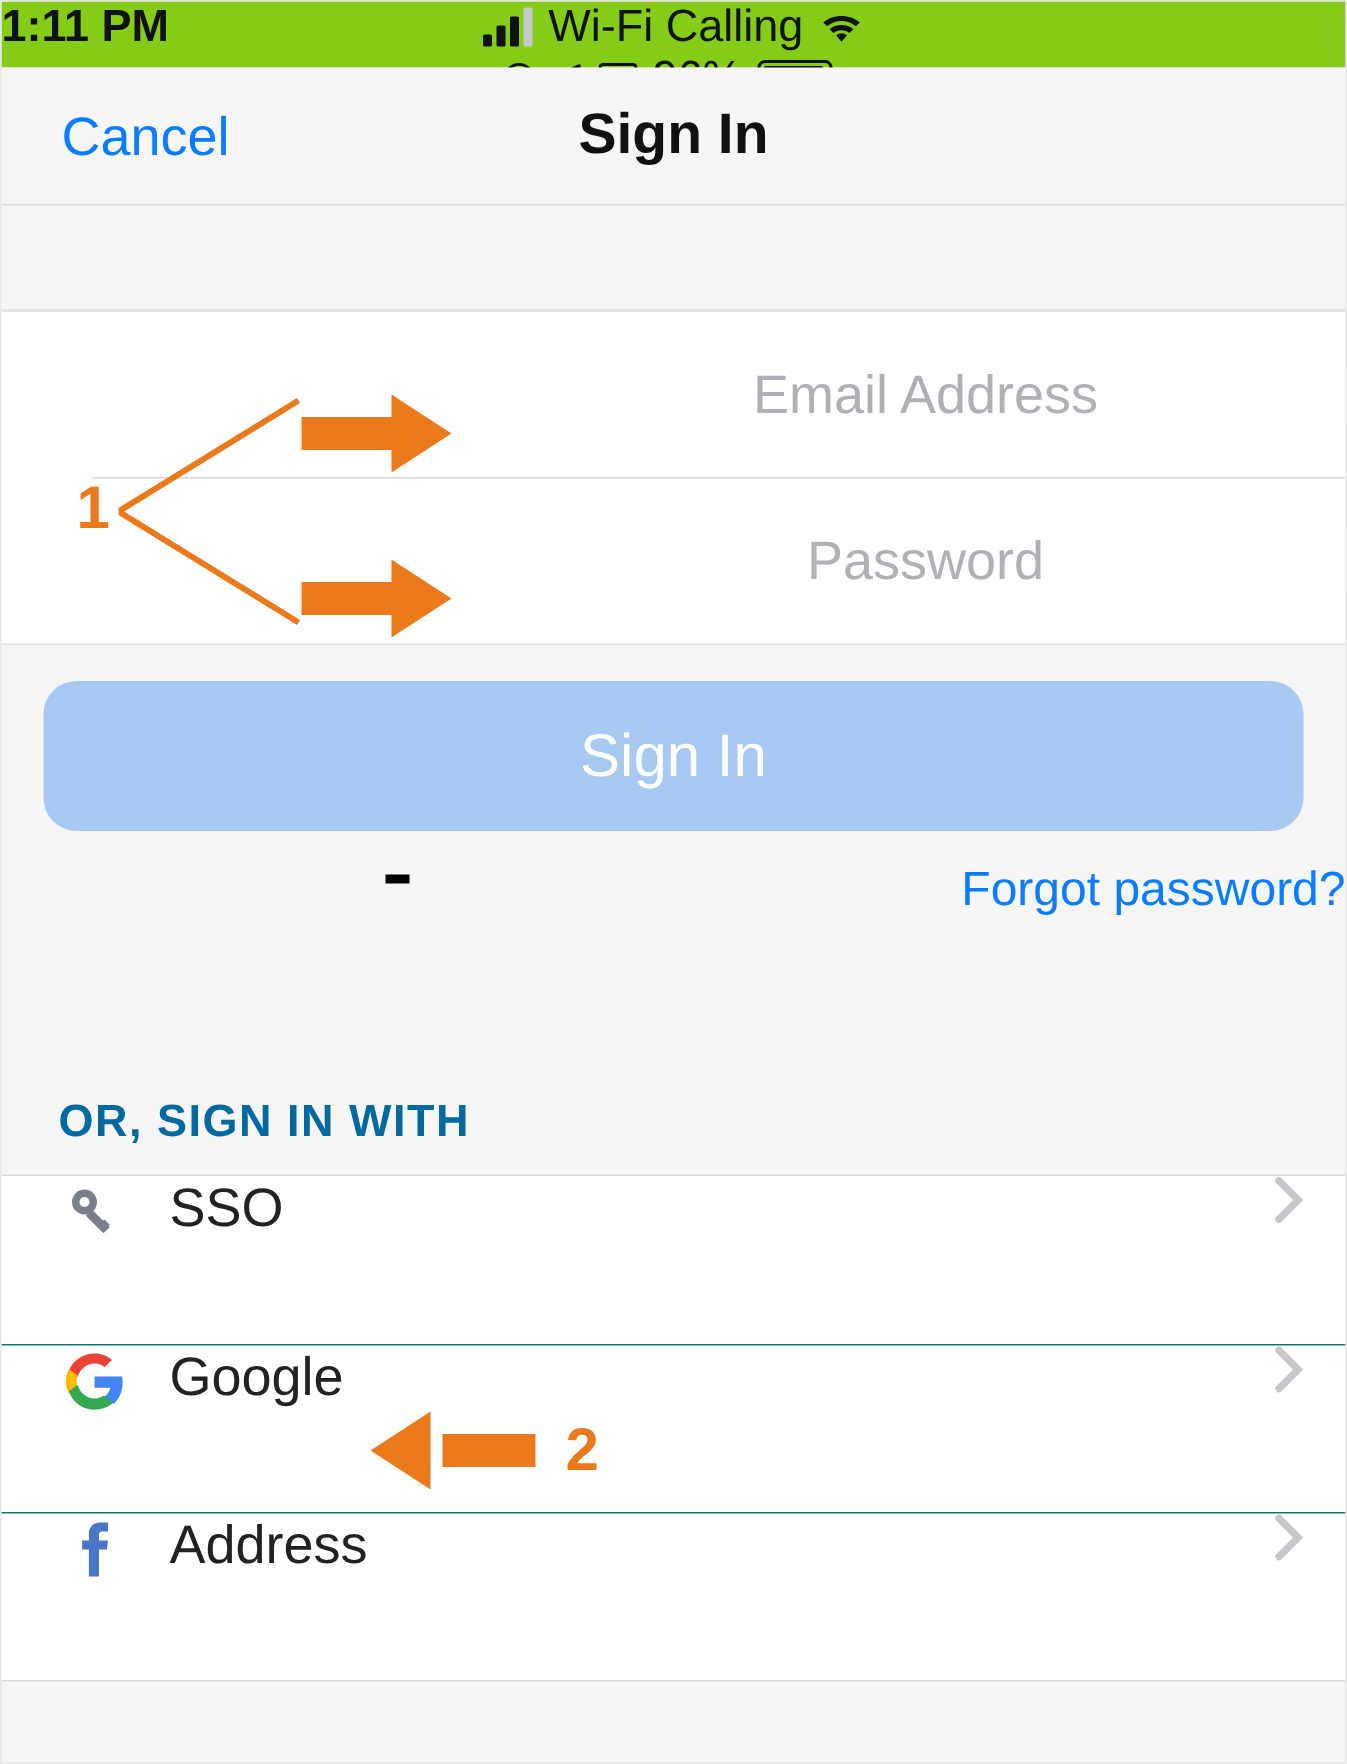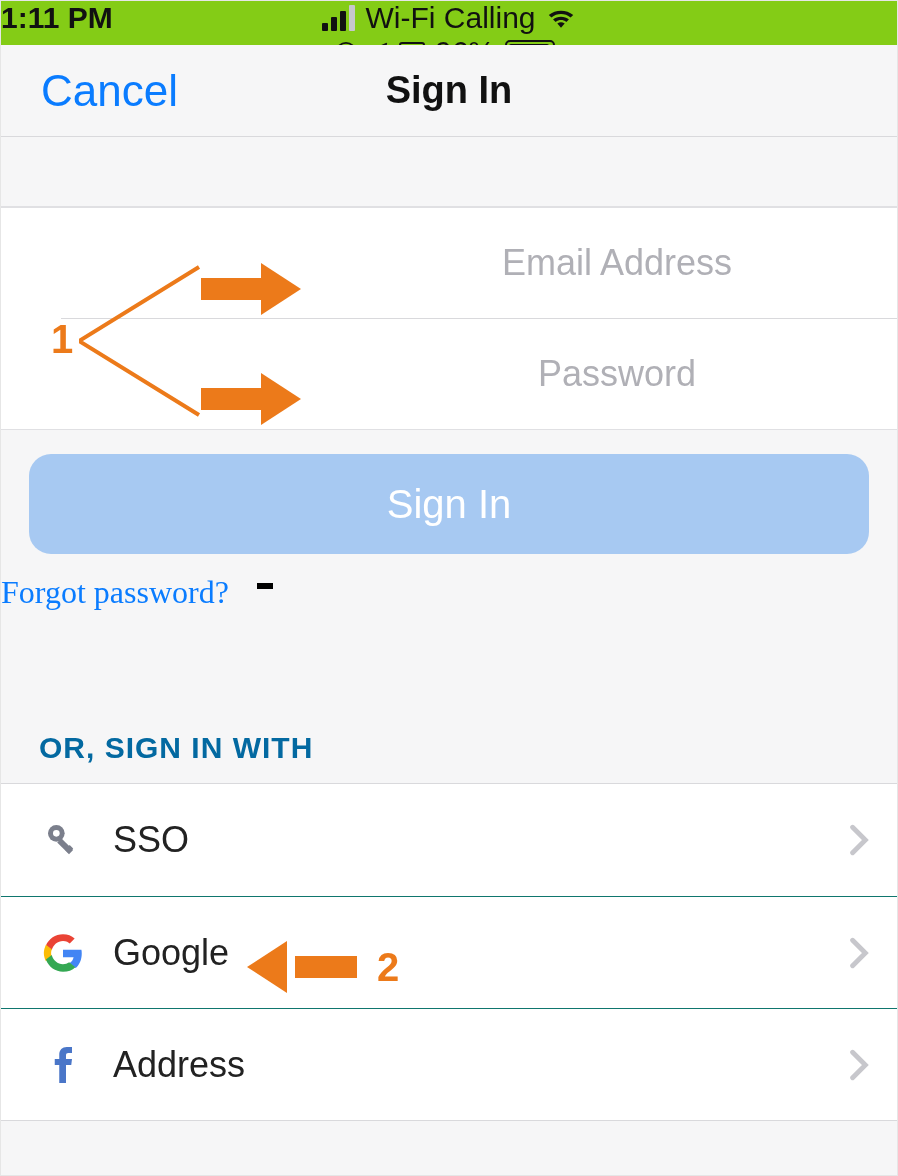--- a/index.html
+++ b/index.html
@@ -17,43 +17,43 @@
   .signal span:nth-child(3){height:20px}
   .signal span:nth-child(4){height:26px;background:#c7c7cc}
   .wifi-svg { width: 30px; height: 22px; }
   .battery { display:flex; align-items:center; gap:4px; }
   .battery-body { width:50px; height:24px; border:2px solid #111; border-radius:5px; position:relative; padding:2px; }
   .battery-fill { background:#111; height:100%; width:96%; border-radius:2px; }
   .battery-cap { width:4px; height:12px; background:#111; border-radius:0 2px 2px 0; }
 
   
   .nav-bar { position: relative; height: 92px; display:flex; align-items:center; border-bottom:1px solid #d9d9dc; background:#f6f6f7; }
-  .nav-cancel { color:#0a7cff; font-size:44px; padding-left:40px; }
+  .nav-cancel { color:#0a7cff; font-size:36px; padding-left:40px; }
   .nav-title { position:absolute; left:0; right:0; text-align:center; font-size:38px; font-weight:700; color:#111; }
 
   .gap { height:70px; background:#f6f6f7; border-bottom:1px solid #e0e0e3; }
 
   
   .input-card { background:#fff; border-top:1px solid #e0e0e3; border-bottom:1px solid #e0e0e3; }
   .input-row { height:110px; display:flex; align-items:center; }
   .input-row input { width:100%; border:none; outline:none; font-size:36px; padding-left:336px; color:#111;text-align:center; }
   .input-row input::placeholder { color:#b0b0b6; }
   .divider { height:1px; background:#d9d9dc; margin-left:60px; }
 
   
   .btn-wrap { padding:24px 28px 6px 28px; background:#f6f6f7; }
   .signin-btn { width:100%; height:100px; background:#a7c9f2; color:#fff; font-size:40px; font-weight:500; border:none; border-radius:22px; }
   .tick { position:absolute; left:256px; top:582px; width:16px; height:6px; background:#000; }
 
-  .forgot { text-align:left; font-size:32px; color:#0a7cff; padding:14px 0 40px 0; background:#f6f6f7;font-family:Liberation Serif, serif; }
+  .forgot { text-align:right; font-size:32px; color:#0a7cff; padding:14px 0 40px 0; background:#f6f6f7; }
 
   
   .or-header { padding:80px 12px 18px 38px; font-size:30px; font-weight:600; color:#0369a1; letter-spacing:1px; background:#f6f6f7; }
   .provider-list { background:#fff; border-top:1px solid #d9d9dc; border-bottom:1px solid #d9d9dc; }
-  .provider { height:112px; display:flex; align-items:center; padding:0 28px 0 38px; position:relative; }
+  .provider { height:112px; display:flex; padding:0 28px 0 38px; position:relative; }
   .provider + .provider { border-top:1px solid #0f766e; }
   .provider .picon { width:48px; height:48px; display:flex; align-items:center; justify-content:center; }
   .provider .plabel { font-size:36px; color:#222; padding-left:26px; }
   .chevron { position:absolute; right:28px; color:#c7c7cc; }
 
   
   .anno-num { position:absolute; color:#ec7a1a; font-size:40px; font-weight:800; font-family: Arial, sans-serif; }
   .arrow { position:absolute; width:110px; height:50px; }
   .arrow .shaft { position:absolute; left:0; top:15px; width:62px; height:22px; background:#ec7a1a; }
   .arrow .head { position:absolute; left:60px; top:0; width:0; height:0; border-top:26px solid transparent; border-bottom:26px solid transparent; border-left:40px solid #ec7a1a; }

